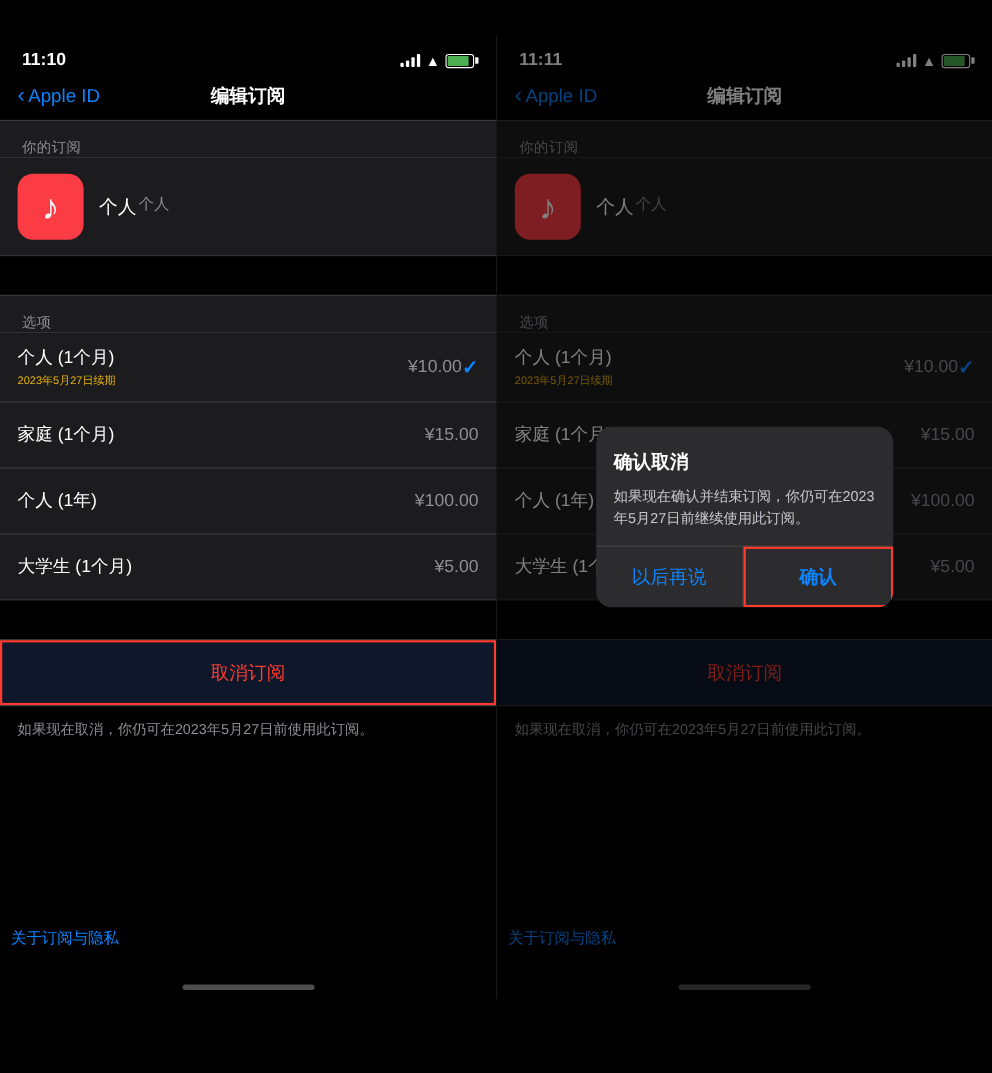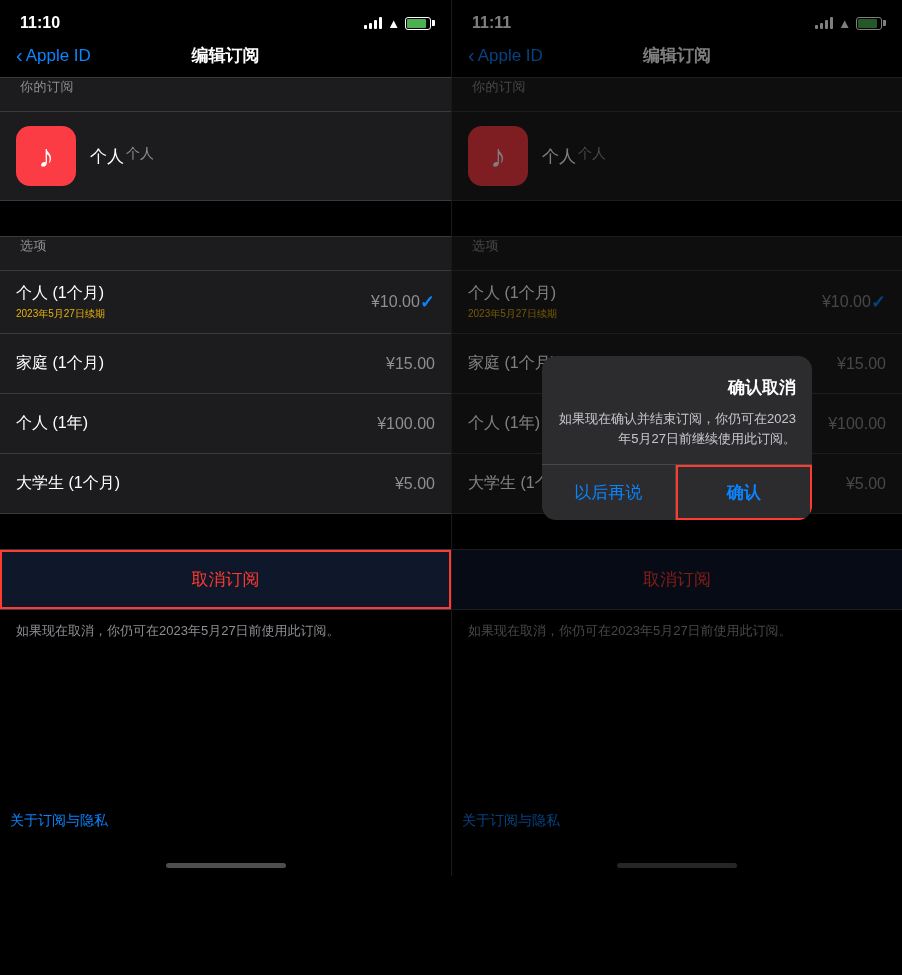--- a/index.html
+++ b/index.html
@@ -14,20 +14,21 @@
 
     
     .phone-panel {
       width: 451px;
       height: 876px;
       background: #000;
       display: flex;
       flex-direction: column;
       overflow: hidden;
       position: relative;
+      margin-top: 32px;
     }
     .phone-panel + .phone-panel {
       border-left: 1px solid #1a1a1a;
     }
 
     
     .status-bar {
       display: flex;
       justify-content: space-between;
       align-items: center;
@@ -117,21 +118,21 @@
       font-weight: 600;
     }
 
     
     .section-sep {
       height: 35px;
       background: #1c1c1e;
       border-top: 0.5px solid #3a3a3c;
       border-bottom: 0.5px solid #3a3a3c;
       display: flex;
-      align-items: flex-start;
+      align-items: flex-end;
       padding: 0 20px;
     }
     .section-label {
       color: #8e8e93;
       font-size: 13px;
       font-weight: 400;
       text-transform: uppercase;
       letter-spacing: 0.5px;
     }
 
@@ -260,21 +261,21 @@
       z-index: 100;
     }
     .dialog {
       background: #2c2c2e;
       border-radius: 14px;
       width: 270px;
       overflow: hidden;
     }
     .dialog-body {
       padding: 20px 16px 16px;
-      text-align: right;
+      text-align: left;
     }
     .dialog-title {
       color: #fff;
       font-size: 17px;
       font-weight: 600;
       margin-bottom: 10px;
     }
     .dialog-message {
       color: #ebebf5;
       font-size: 13px;

